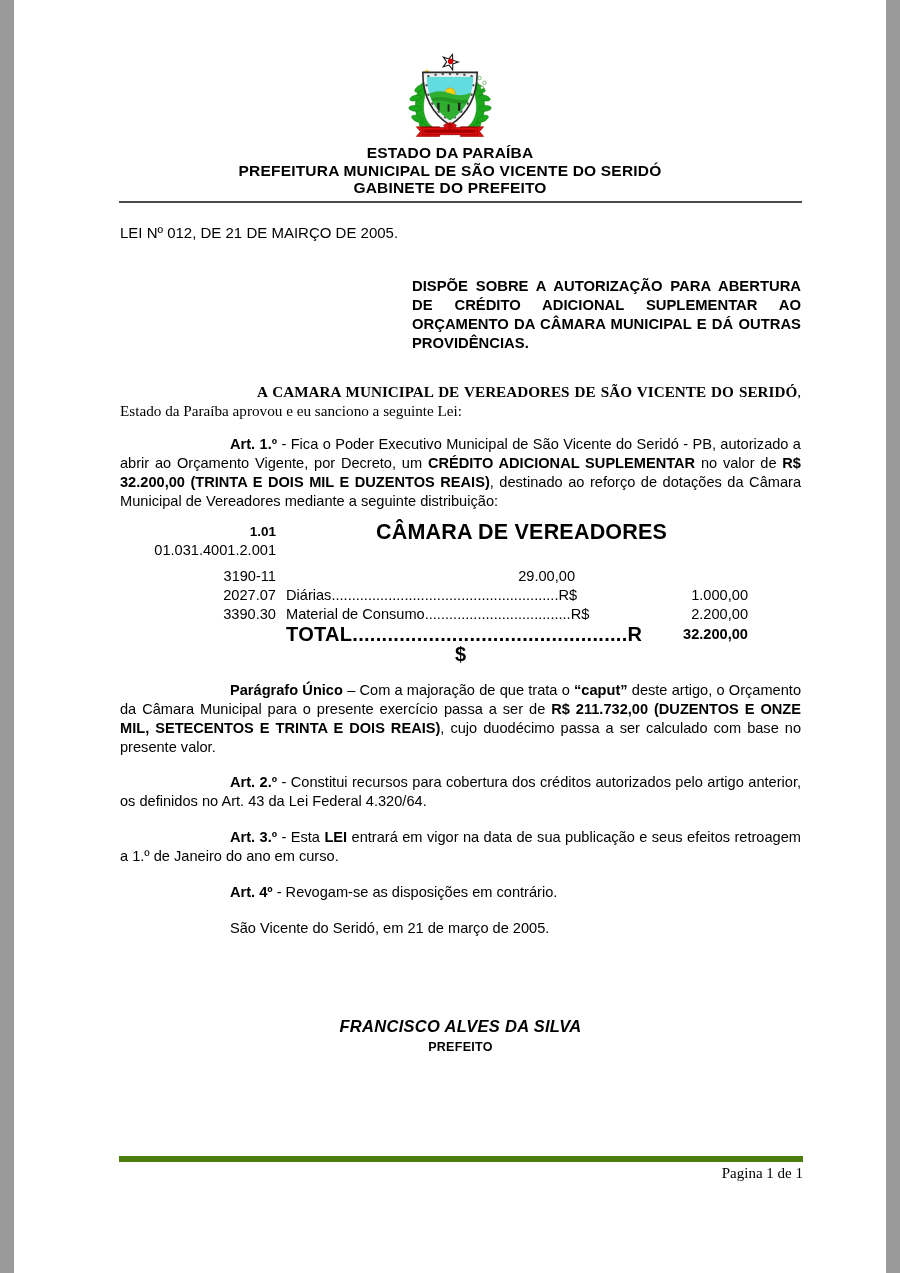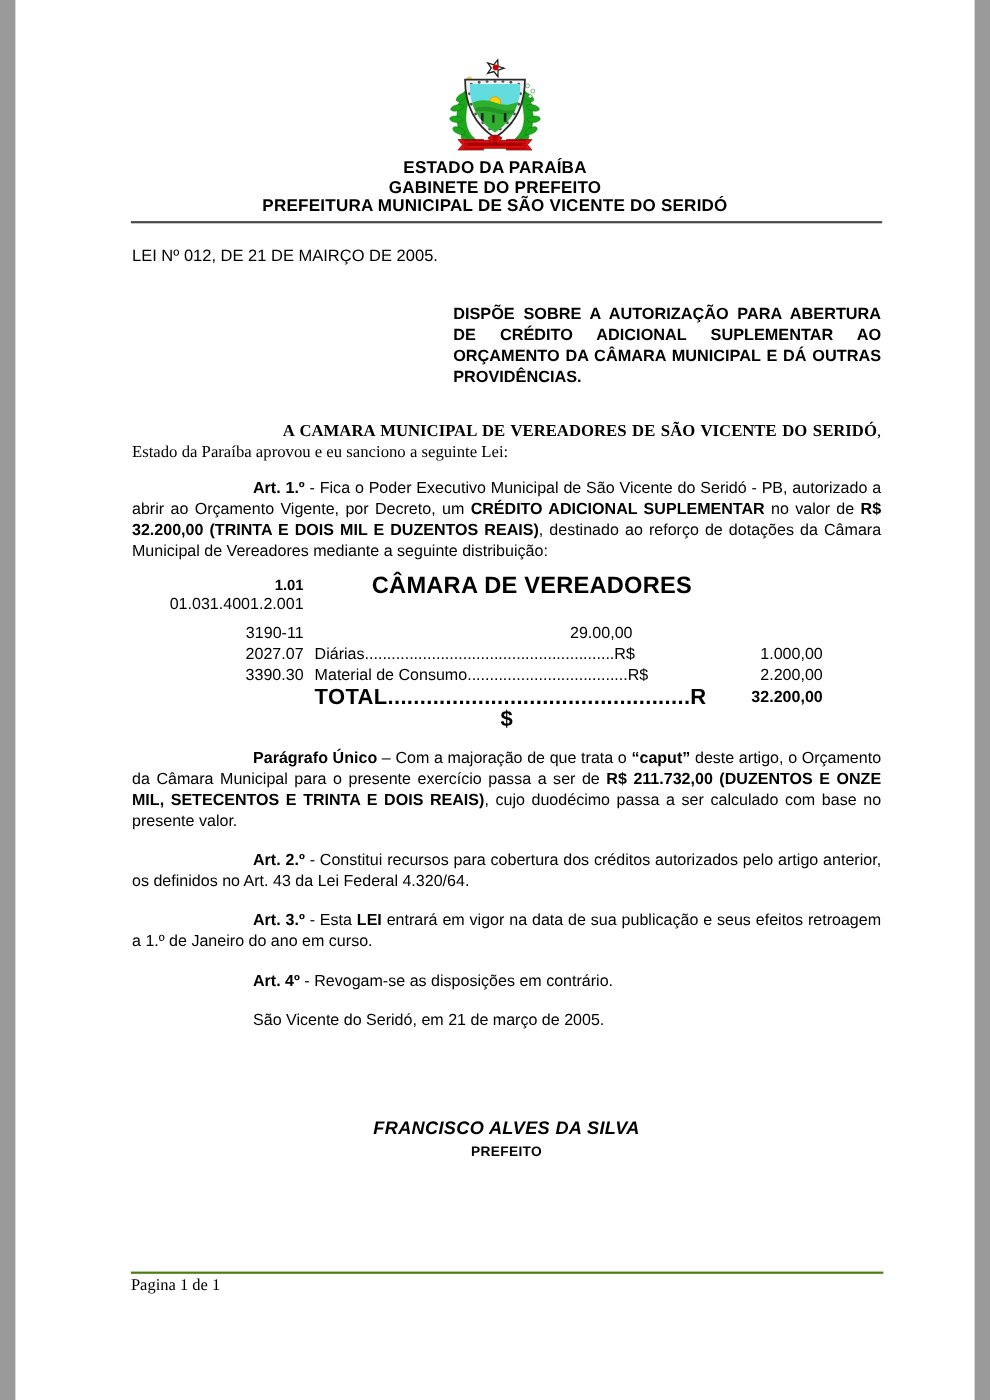--- a/index.html
+++ b/index.html
@@ -26,36 +26,36 @@
   }
   .para{text-align:justify;text-indent:110px;margin:0;}
   .para.gap{margin-top:17px;}
   .b{font-weight:bold;}
   
   .budget{margin-top:12px;}
   .brow{display:grid;grid-template-columns:156px 352px 1fr;line-height:19px;}
   .bcode{text-align:right;}
   .bdesc{padding-left:10px;}
   .bamt{text-align:right;padding-right:53px;}
-  .brow-title{display:flex;align-items:flex-end;}
+  .brow-title{display:flex;align-items:flex-end;gap:38px;}
   .bunit-code{width:156px;text-align:right;font-weight:bold;font-size:13.5px;}
   .bunit-name{margin-left:62px;font-weight:bold;font-size:21.5px;letter-spacing:.2px;}
   .brow-prog{margin-bottom:7px;}
   .brow-total{margin-top:1px;}
   .btotal-label{font-weight:bold;font-size:20px;letter-spacing:.3px;}
   .btotal-amt{font-weight:bold;}
   .bdollar{text-align:center;font-weight:bold;font-size:20px;margin-top:1px;}
   
   .dateline{margin-top:18px;text-indent:110px;}
   .signature{margin-top:79px;text-align:center;}
   .sig-name{font-weight:bold;font-size:16.5px;letter-spacing:.3px;font-style:italic;}
   .sig-role{font-weight:bold;font-size:12.5px;margin-top:2px;letter-spacing:.3px;}
   .footer{
     position:absolute;left:105px;right:83px;top:1156px;
-    border-top:2px solid #4d7c0f;text-align:left;
+    border-top:6px solid #4d7c0f;text-align:right;
     font-family:"Liberation Serif",serif;font-size:15px;padding-top:3px;
   }
 </style>
 </head>
 <body>
 
 <div class="page">
 
   <div class="letterhead">
     <svg class="coa" viewBox="0 0 120 112" aria-hidden="true">
@@ -126,22 +126,22 @@
       <g>
         <path d="M18,92 L47,92 L47,104 L18,104 L23,98 Z" fill="#e01010" stroke="#8c0000" stroke-width="0.8"></path>
         <path d="M102,92 L73,92 L73,104 L102,104 L97,98 Z" fill="#e01010" stroke="#8c0000" stroke-width="0.8"></path>
         <rect x="26" y="93" width="68" height="9" fill="#e01010" stroke="#8c0000" stroke-width="0.8"></rect>
         <rect x="28" y="95.5" width="64" height="4" fill="#a80000"></rect>
         <path d="M52,90 Q60,84 68,90 L64,97 Q60,93 56,97 Z" fill="#e01010" stroke="#8c0000" stroke-width="0.8"></path>
         <circle cx="60" cy="91" r="3" fill="#c00000" stroke="#8c0000" stroke-width="0.6"></circle>
       </g>
     </svg>
     <div class="lh-line">ESTADO DA PARAÍBA</div>
+    <div class="lh-line">PREFEITURA MUNICIPAL DE SÃO VICENTE DO SERIDÓ</div>
     <div class="lh-line">GABINETE DO PREFEITO</div>
-    <div class="lh-line">PREFEITURA MUNICIPAL DE SÃO VICENTE DO SERIDÓ</div>
   </div>
   <div class="rule"></div>
 
   <div class="content">
 
     <div class="lei-line">LEI Nº 012, DE 21 DE MAIRÇO DE 2005.</div>
 
     <div class="summary">DISPÕE SOBRE A AUTORIZAÇÃO PARA ABERTURA DE CRÉDITO ADICIONAL SUPLEMENTAR AO ORÇAMENTO DA CÂMARA MUNICIPAL E DÁ OUTRAS PROVIDÊNCIAS.</div>
 
     <p class="preamble"><span class="b">A CAMARA MUNICIPAL DE VEREADORES DE SÃO VICENTE DO SERIDÓ</span><span>, Estado da Paraíba aprovou e eu sanciono a seguinte Lei:</span></p>

